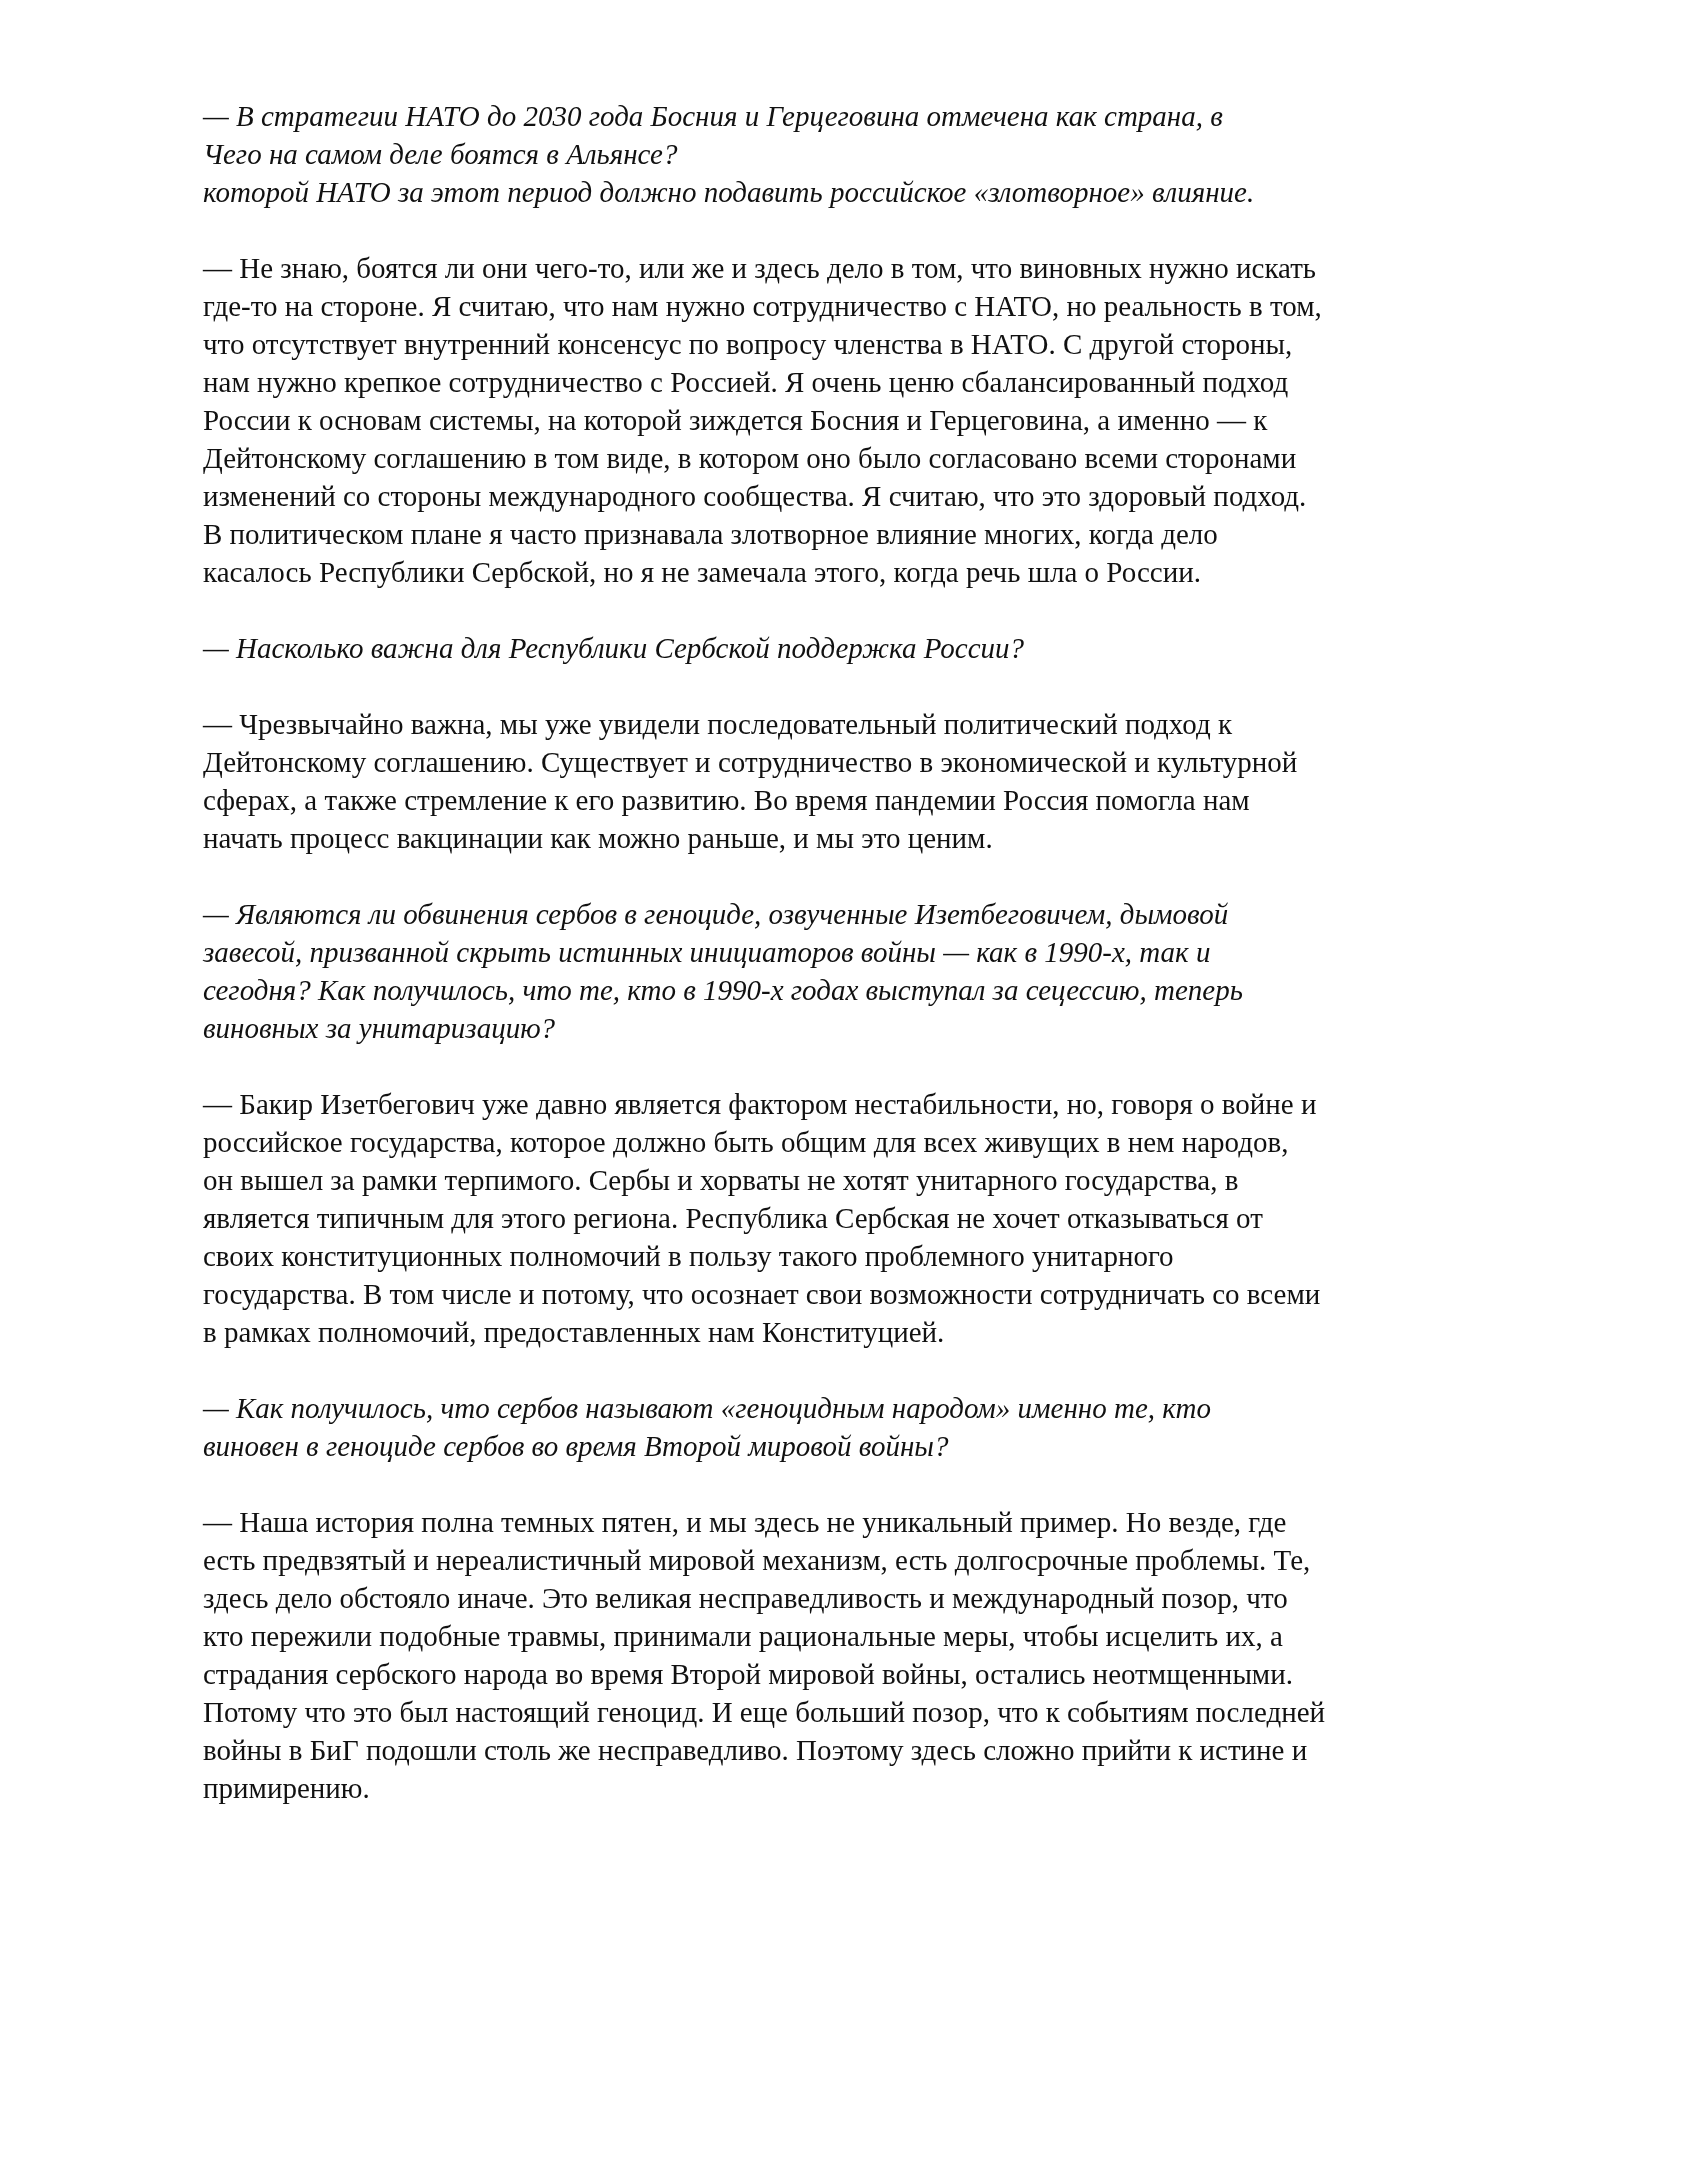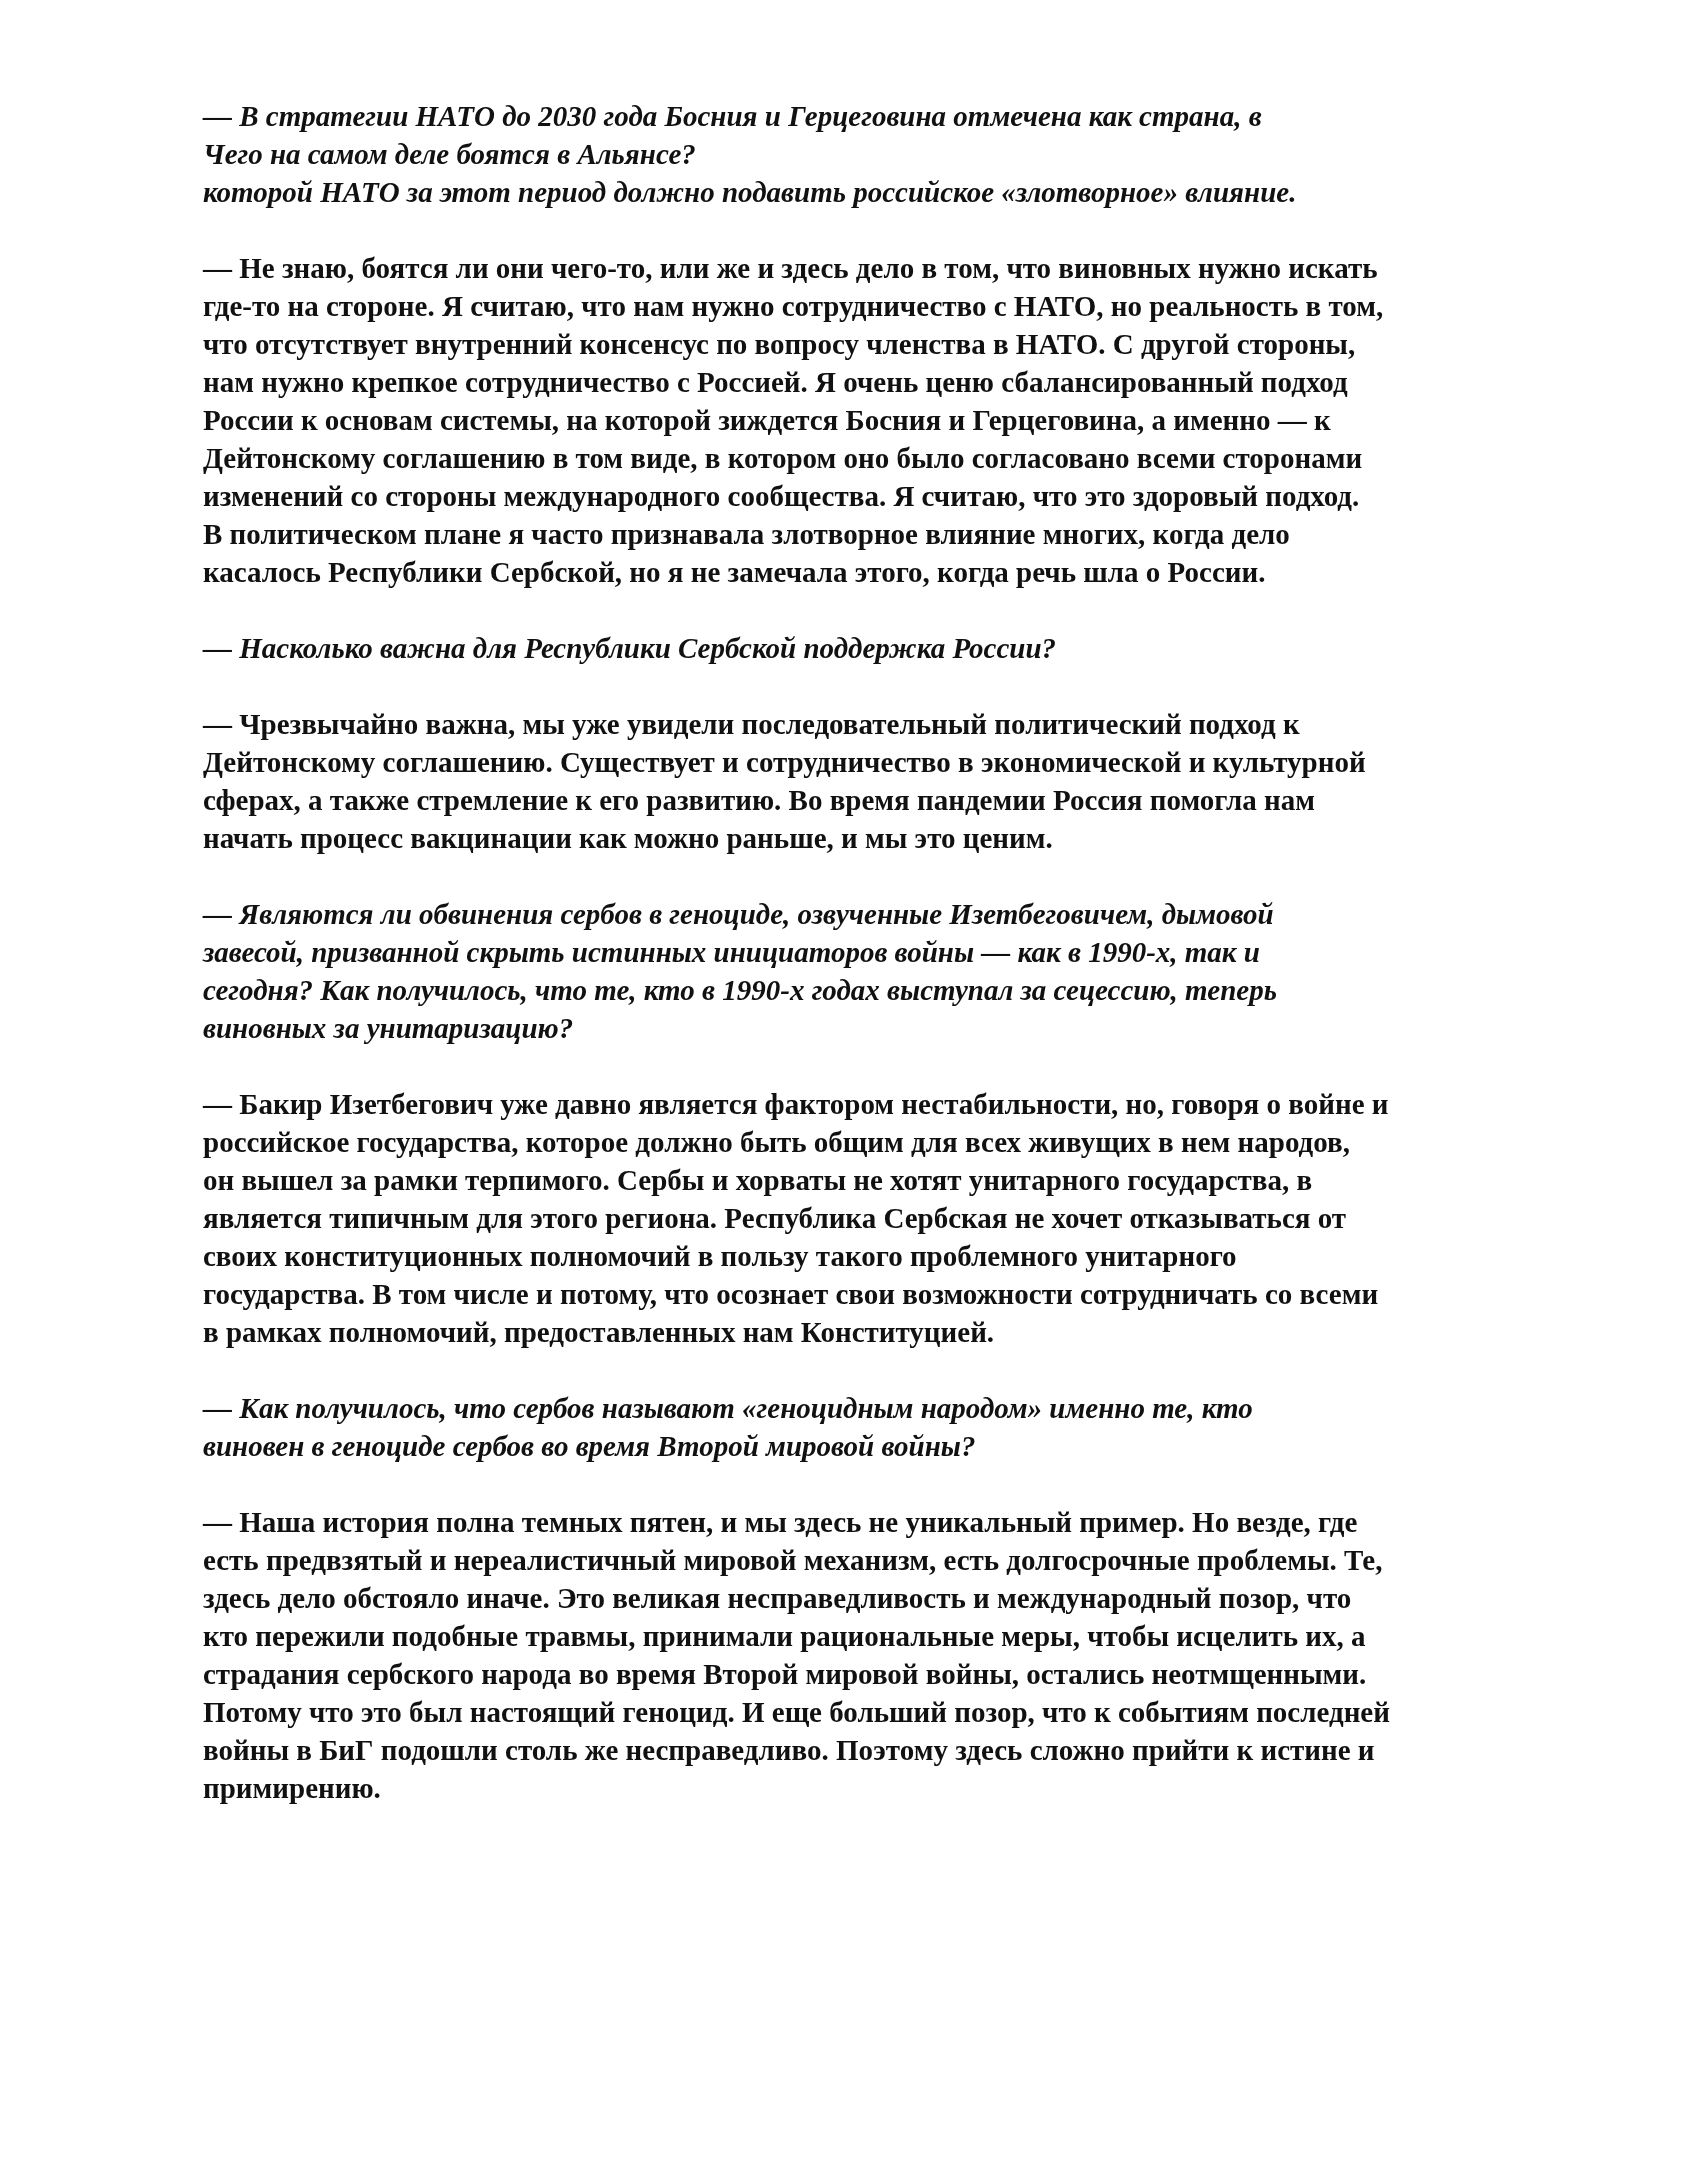--- a/index.html
+++ b/index.html
@@ -11,25 +11,25 @@
     width: 1287px;
     color: #111111;
     font-family: "Liberation Serif", "DejaVu Serif", serif;
     font-size: 29px;
   }
   .para {
     margin: 0;
     line-height: 38px;
   }
   .question {
-    font-weight: bold;
+    font-weight: normal;
     font-style: italic;
   }
   .answer {
-    font-weight: bold;
+    font-weight: normal;
   }
   .gap { height: 38px; }
   .line { display: block; white-space: nowrap; }
 </style>
 </head>
 <body>
 
 <div class="page">
 
   <p class="para question">

